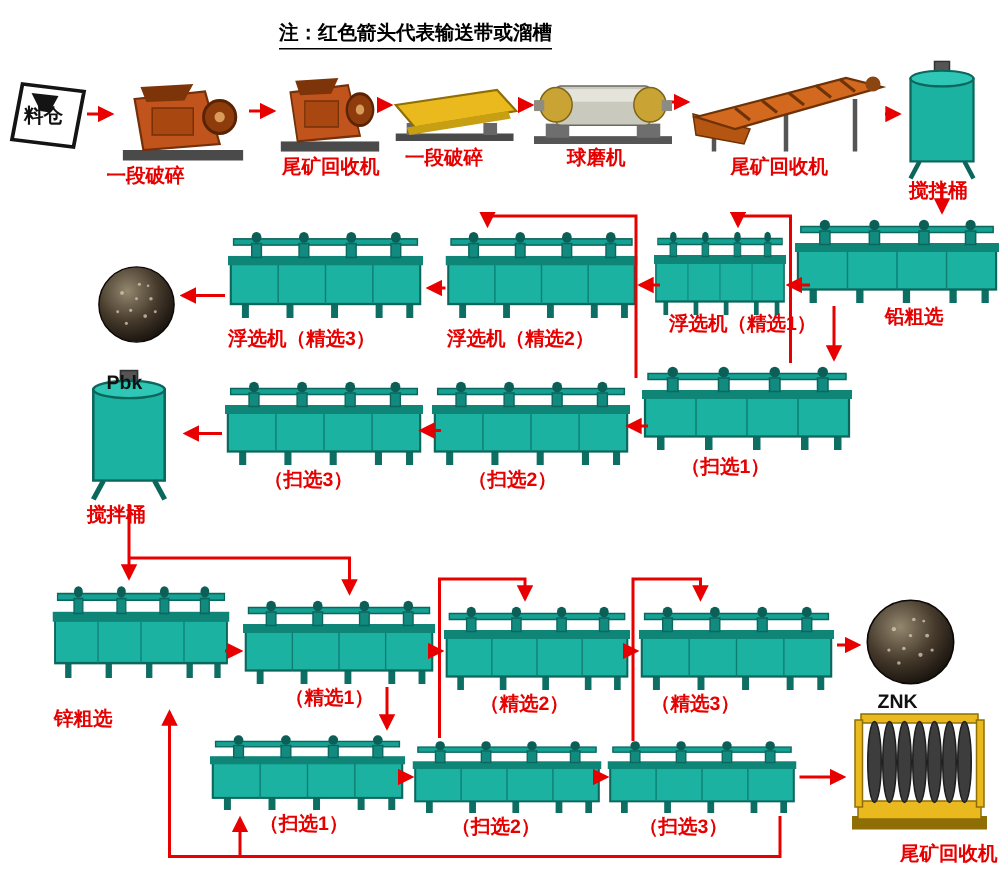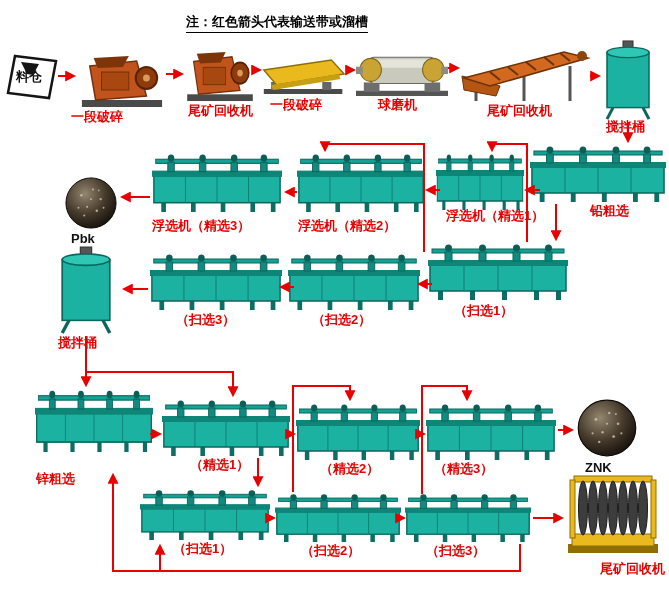--- a/index.html
+++ b/index.html
@@ -328,21 +328,21 @@
   <div class="lbl" style="left:188px;top:104px;width:72px">尾矿回收机</div>
   <div class="lbl" style="left:270px;top:98px;width:80px">一段破碎</div>
   <div class="lbl" style="left:378px;top:98px;width:52px">球磨机</div>
   <div class="lbl" style="left:487px;top:104px;width:84px">尾矿回收机</div>
   <div class="lbl" style="left:606px;top:120px;width:52px">搅拌桶</div>
 
   <div class="lbl" style="left:590px;top:204px;width:52px">铅粗选</div>
   <div class="lbl" style="left:446px;top:209px;width:104px">浮选机（精选1）</div>
   <div class="lbl" style="left:298px;top:219px;width:104px">浮选机（精选2）</div>
   <div class="lbl" style="left:152px;top:219px;width:104px">浮选机（精选3）</div>
-  <div class="lbl dark" style="left:71px;top:232px;width:40px">Pbk</div>
+  <div class="lbl dark" style="left:71px;top:248px;width:40px">Pbk</div>
 
   <div class="lbl" style="left:454px;top:304px;width:64px">（扫选1）</div>
   <div class="lbl" style="left:312px;top:313px;width:64px">（扫选2）</div>
   <div class="lbl" style="left:176px;top:313px;width:64px">（扫选3）</div>
   <div class="lbl" style="left:58px;top:336px;width:52px">搅拌桶</div>
 
   <div class="lbl" style="left:36px;top:472px;width:52px">锌粗选</div>
   <div class="lbl" style="left:190px;top:458px;width:64px">（精选1）</div>
   <div class="lbl" style="left:320px;top:462px;width:64px">（精选2）</div>
   <div class="lbl" style="left:434px;top:462px;width:64px">（精选3）</div>

